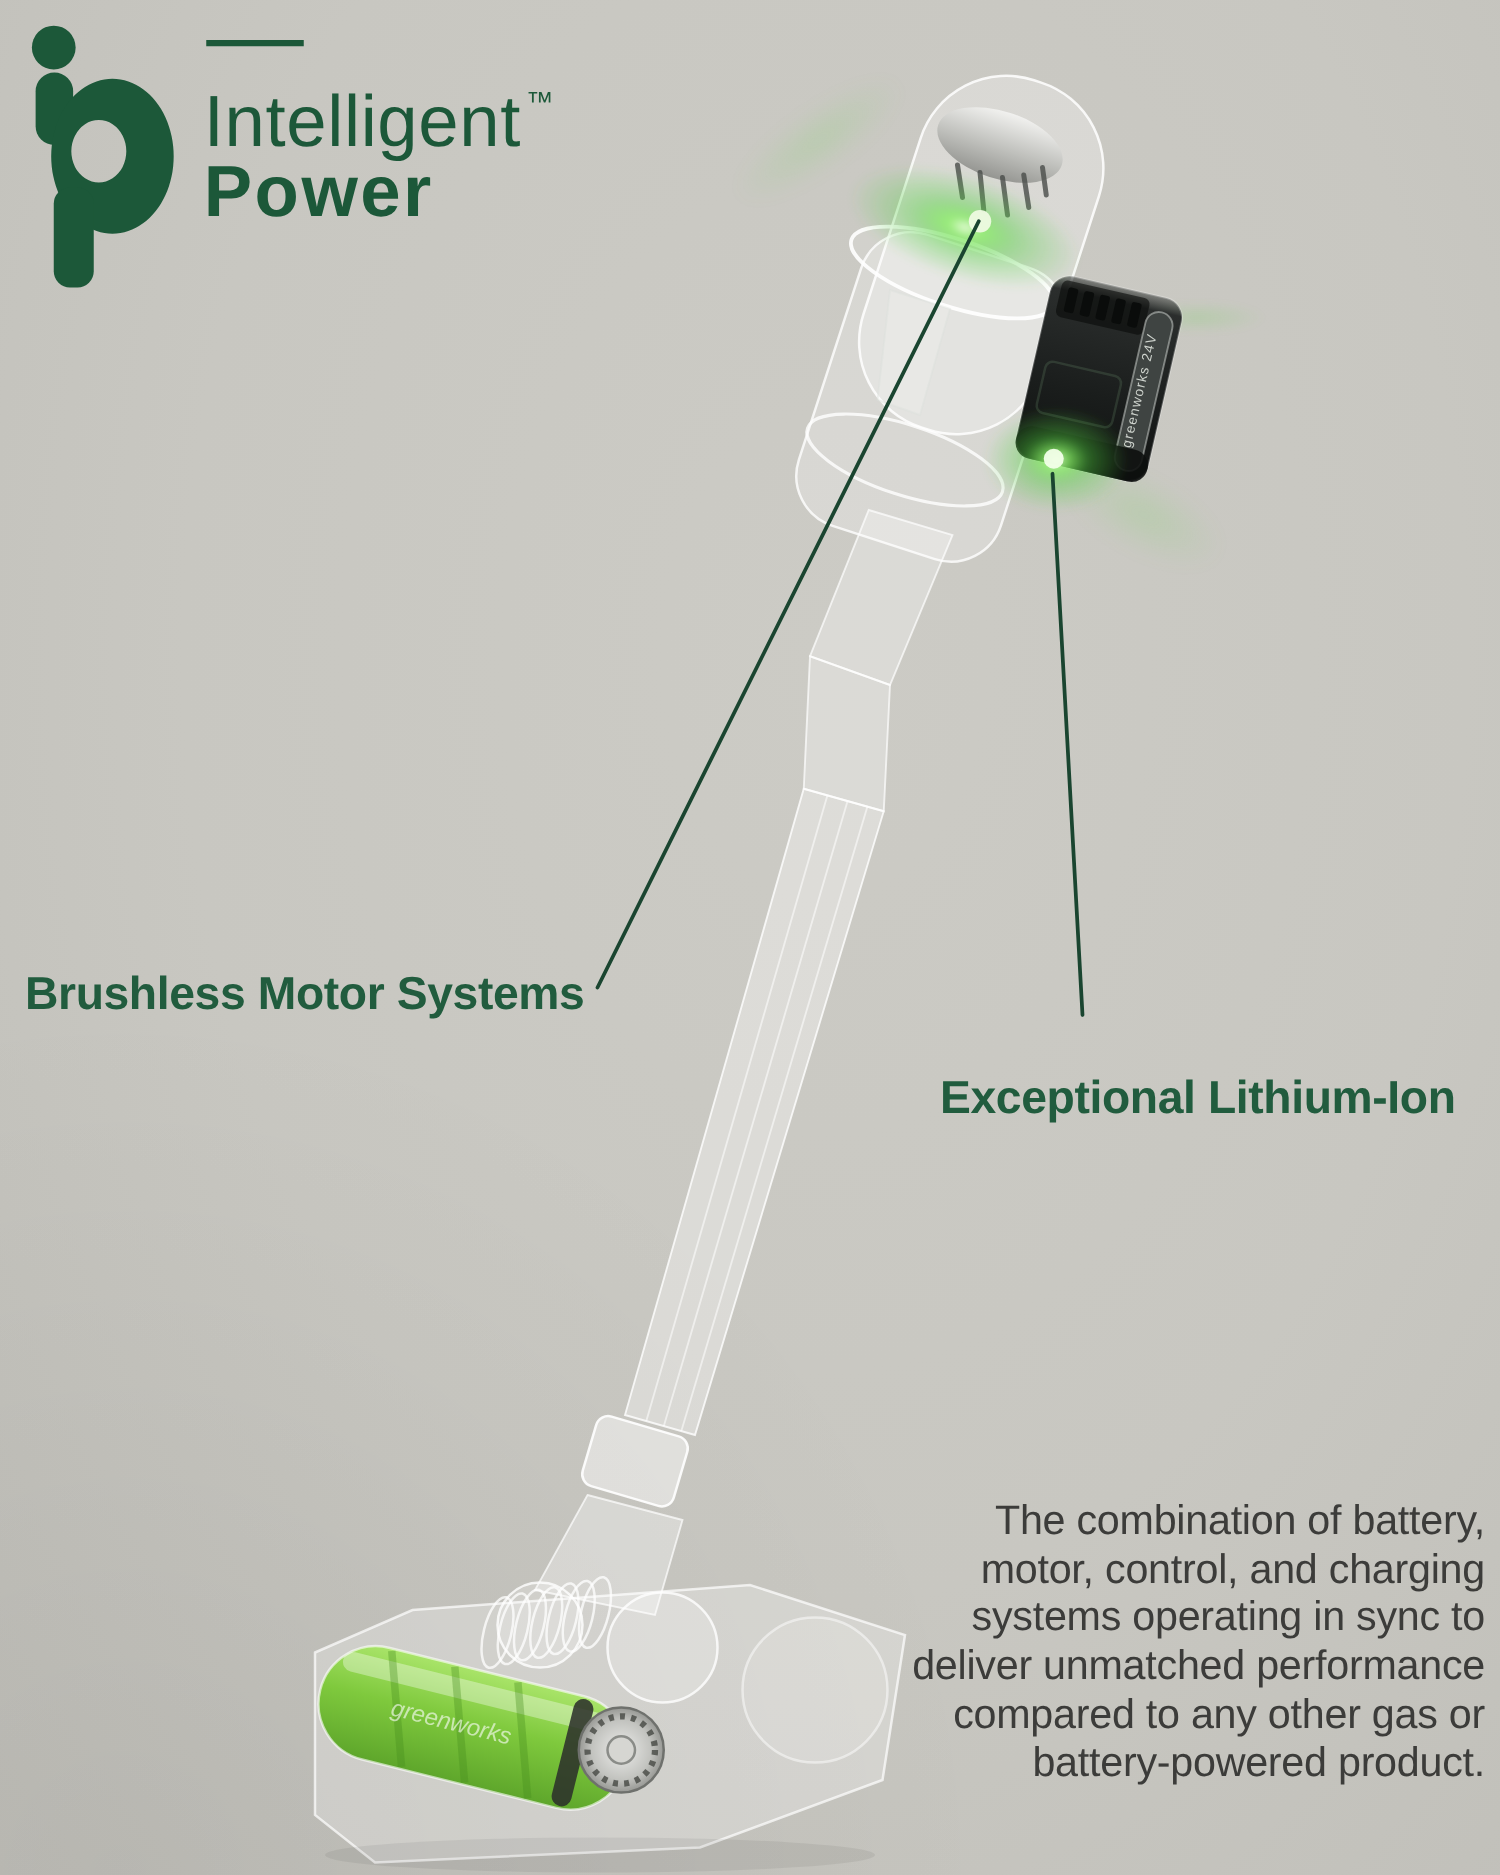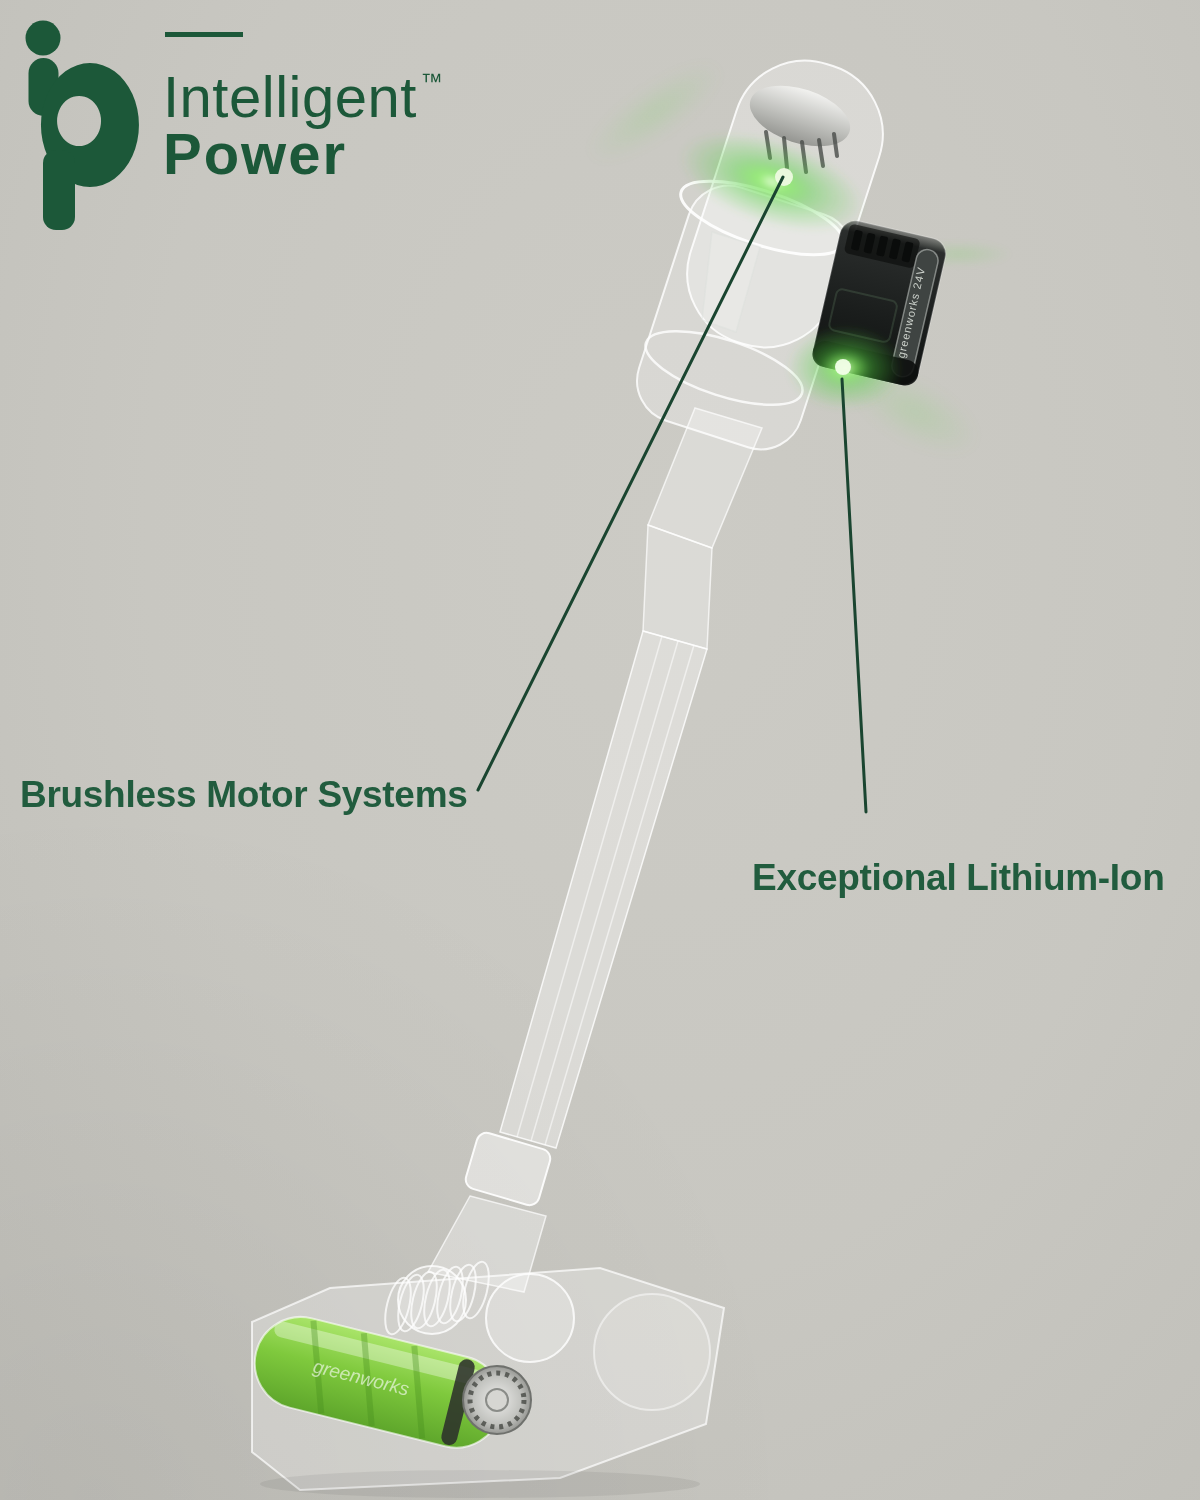--- a/index.html
+++ b/index.html
@@ -173,14 +173,22 @@
   </svg>
   <div class="logo-rule"></div>
   <div class="logo-line1"><span>Intelligent</span><span class="tm">™</span></div>
   <div class="logo-line2">Power</div>
 
   <div class="callout-label callout-motor">Brushless Motor Systems</div>
   <div class="callout-label callout-battery">
     <div>Exceptional Lithium-Ion</div>
   </div>
 
+  <div class="paragraph">
+    <div>The combination of battery,</div>
+    <div>motor, control, and charging</div>
+    <div>systems operating in sync to</div>
+    <div>deliver unmatched performance</div>
+    <div>compared to any other gas or</div>
+    <div>battery-powered product.</div>
+  </div>
 
 </div>
 
 </body></html>

